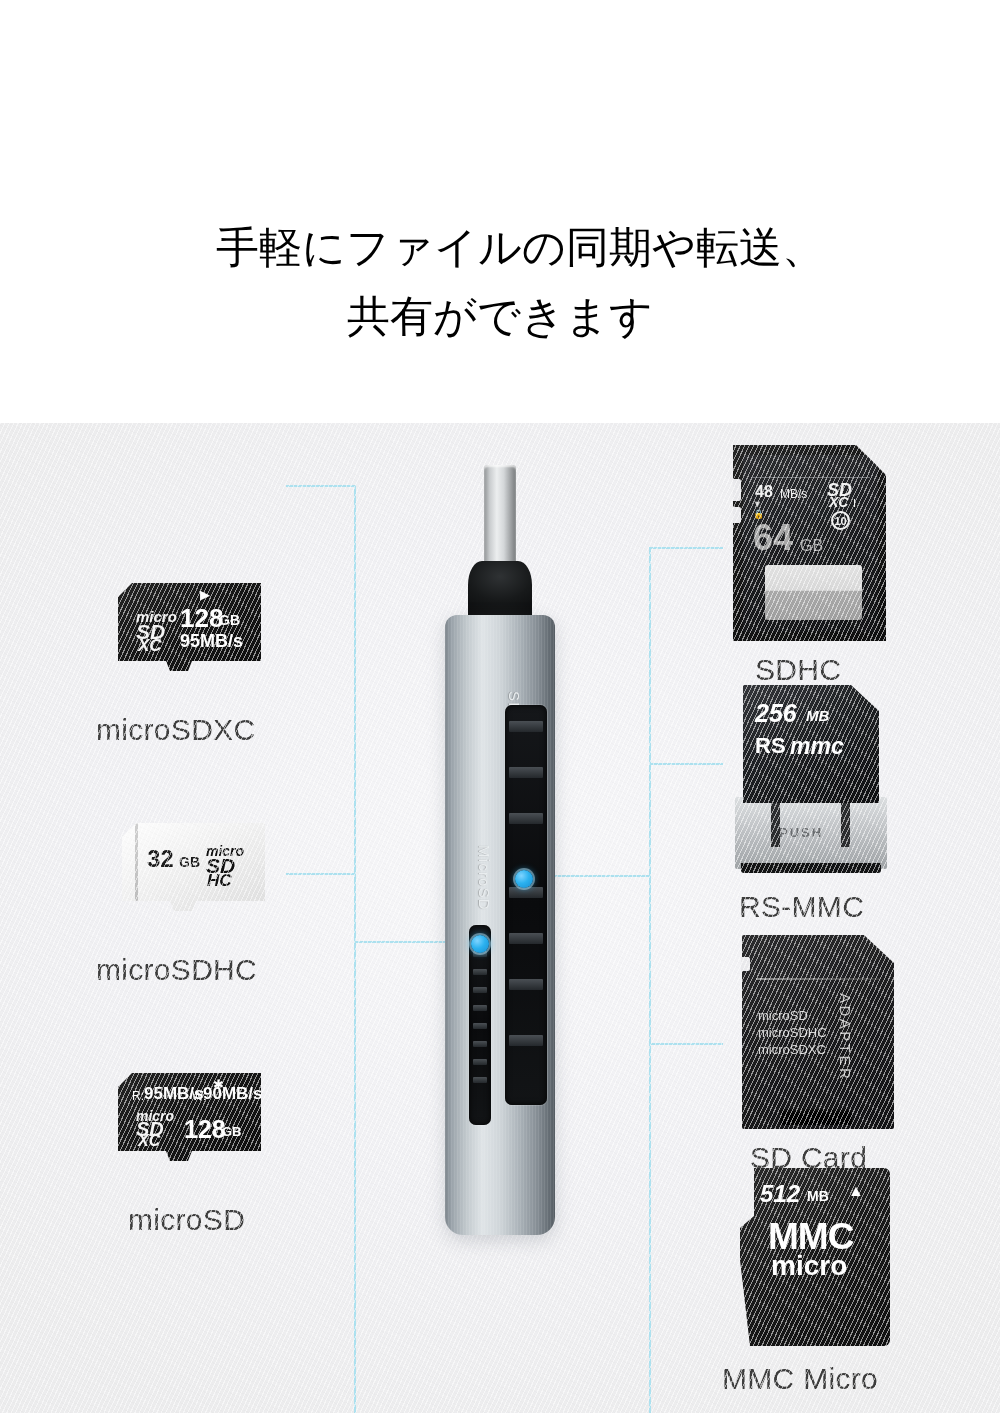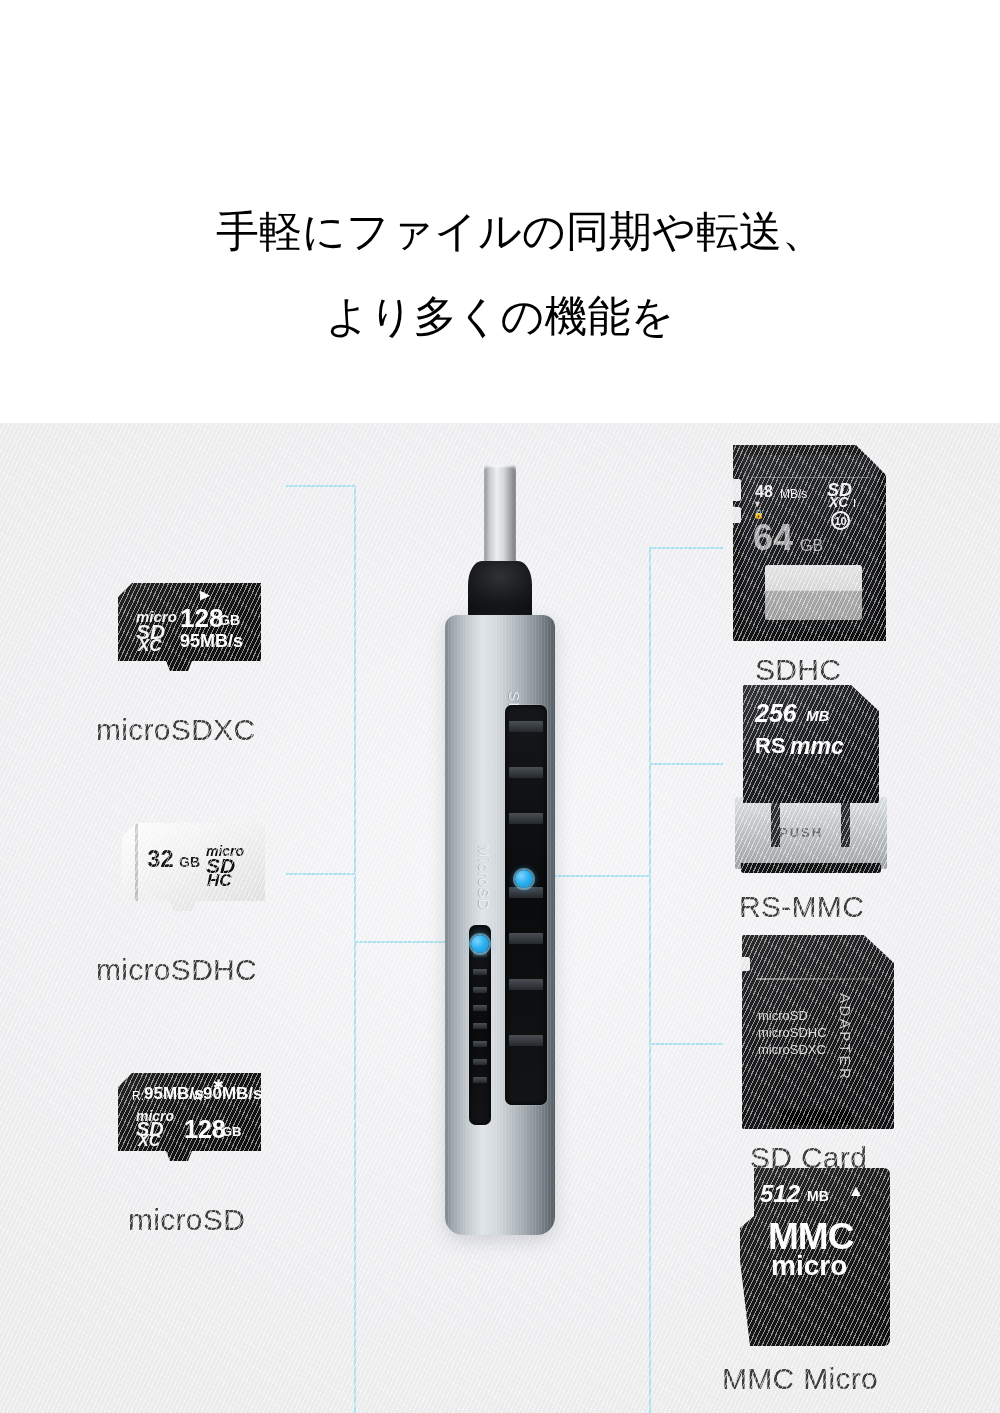--- a/index.html
+++ b/index.html
@@ -33,21 +33,21 @@
     position:absolute;
     left:0; width:1000px;
     text-align:center;
     color:#000000;
     font-size:43px;
     font-weight:400;
     line-height:52px;
     white-space:nowrap;
   }
   #sub1 { top:120px; letter-spacing:-0.5px; }
-  #sub2 { top:205px;padding-left:41px; }
+  #sub2 { top:221px;padding-left:41px; }
   #sub3 { top:290px; }
 
   
   #photo {
     position:absolute;
     top:423px; left:0;
     width:1000px; height:990px;
     background:
       radial-gradient(ellipse 70% 60% at 50% 45%, #f6f6f8 0%, #f0f0f3 55%, #ececed 100%);
   }
@@ -262,21 +262,21 @@
     white-space:nowrap;
     color:#bfbfbf;
     letter-spacing:2.5px;
   }
 </style>
 </head>
 <body>
 
 <div id="header">
   <div class="sub-line" id="sub2">手軽にファイルの同期や転送、</div>
-  <div class="sub-line" id="sub3">より多くの機能を</div>
+  <div class="sub-line" id="sub3">共有ができます</div>
 </div>
 
 <div id="photo">
 
   <div class="bracket">
     <div class="bline v" style="left:354px; top:62px;  height:1010px;"></div>
     <div class="bline h" style="left:286px; top:62px;  width:70px;"></div>
     <div class="bline h" style="left:286px; top:450px; width:70px;"></div>
 
     <div class="bline h" style="left:354px; top:518px; width:130px;"></div>

